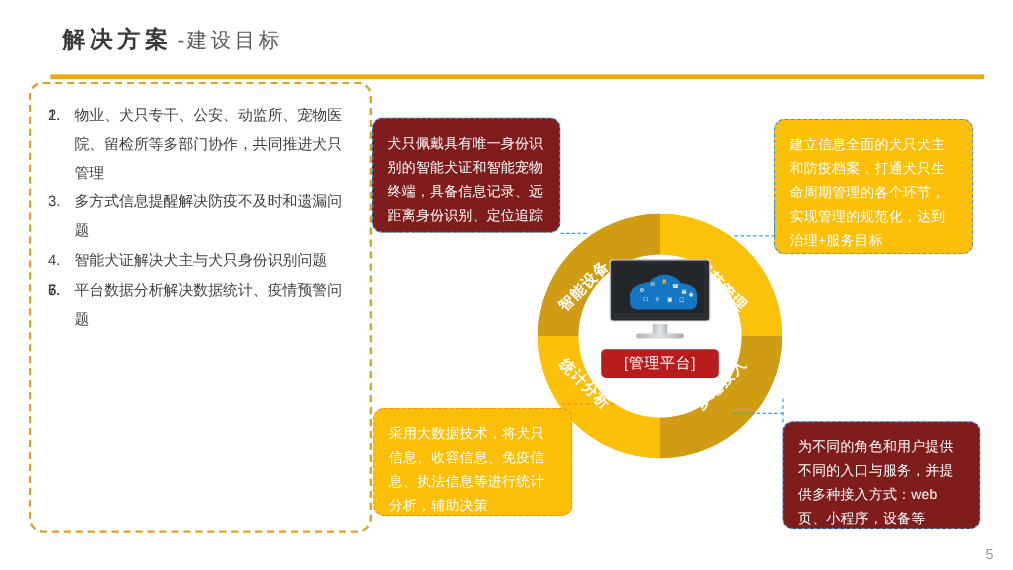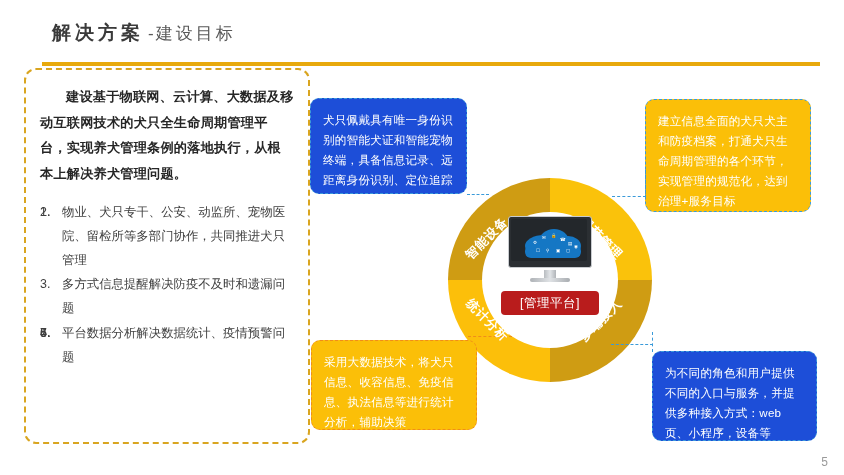--- a/index.html
+++ b/index.html
@@ -234,21 +234,21 @@
   .callout {
     position: absolute;
     border-radius: 9px;
     box-sizing: border-box;
     padding: 11px 12px;
     color: #ffffff;
     font-size: 11.6px;
     line-height: 1.72;
     letter-spacing: 0.2px;
   }
-  .dark-gold { background: #1d4ed8; }
+  .dark-gold { background: #7f1d1d; }
   .bright-gold { background: #fbbf08; }
 
   #callout-tl {
     left: 310px; top: 98px; width: 157px; height: 96px;
     border: 1.5px dashed #3a9ad9;
   }
   #callout-tr {
     left: 645px; top: 99px; width: 166px; height: 113px;
     border: 1.5px dashed #3a9ad9;
   }
@@ -294,35 +294,35 @@
 <body>
 
 <div id="title-block">
   <span id="title-main">解决方案</span>
   <span id="title-sep">-</span>
   <span id="title-sub">建设目标</span>
 </div>
 <div id="title-rule"></div>
 
 <div id="left-panel">
-  <p id="left-lead">建设基于物联网、云计算、大数据及移动互联网技术的犬只全生命周期管理平台，实现养犬管理条例的落地执行，从根本上解决养犬管理问题。</p>
   <ul id="left-list">
     <li>
       <span class="num">1.</span>
     </li>
     <li>
       <span class="num">2.</span>
       <span>物业、犬只专干、公安、动监所、宠物医院、留检所等多部门协作，共同推进犬只管理</span>
     </li>
     <li>
       <span class="num">3.</span>
       <span>多方式信息提醒解决防疫不及时和遗漏问题</span>
     </li>
     <li>
       <span class="num">4.</span>
+      <span>智能犬证解决犬主与犬只身份识别问题</span>
     </li>
     <li>
       <span class="num">5.</span>
     </li>
     <li>
       <span class="num">6.</span>
     </li>
     <li>
       <span class="num">7.</span>
       <span>平台数据分析解决数据统计、疫情预警问题</span>

